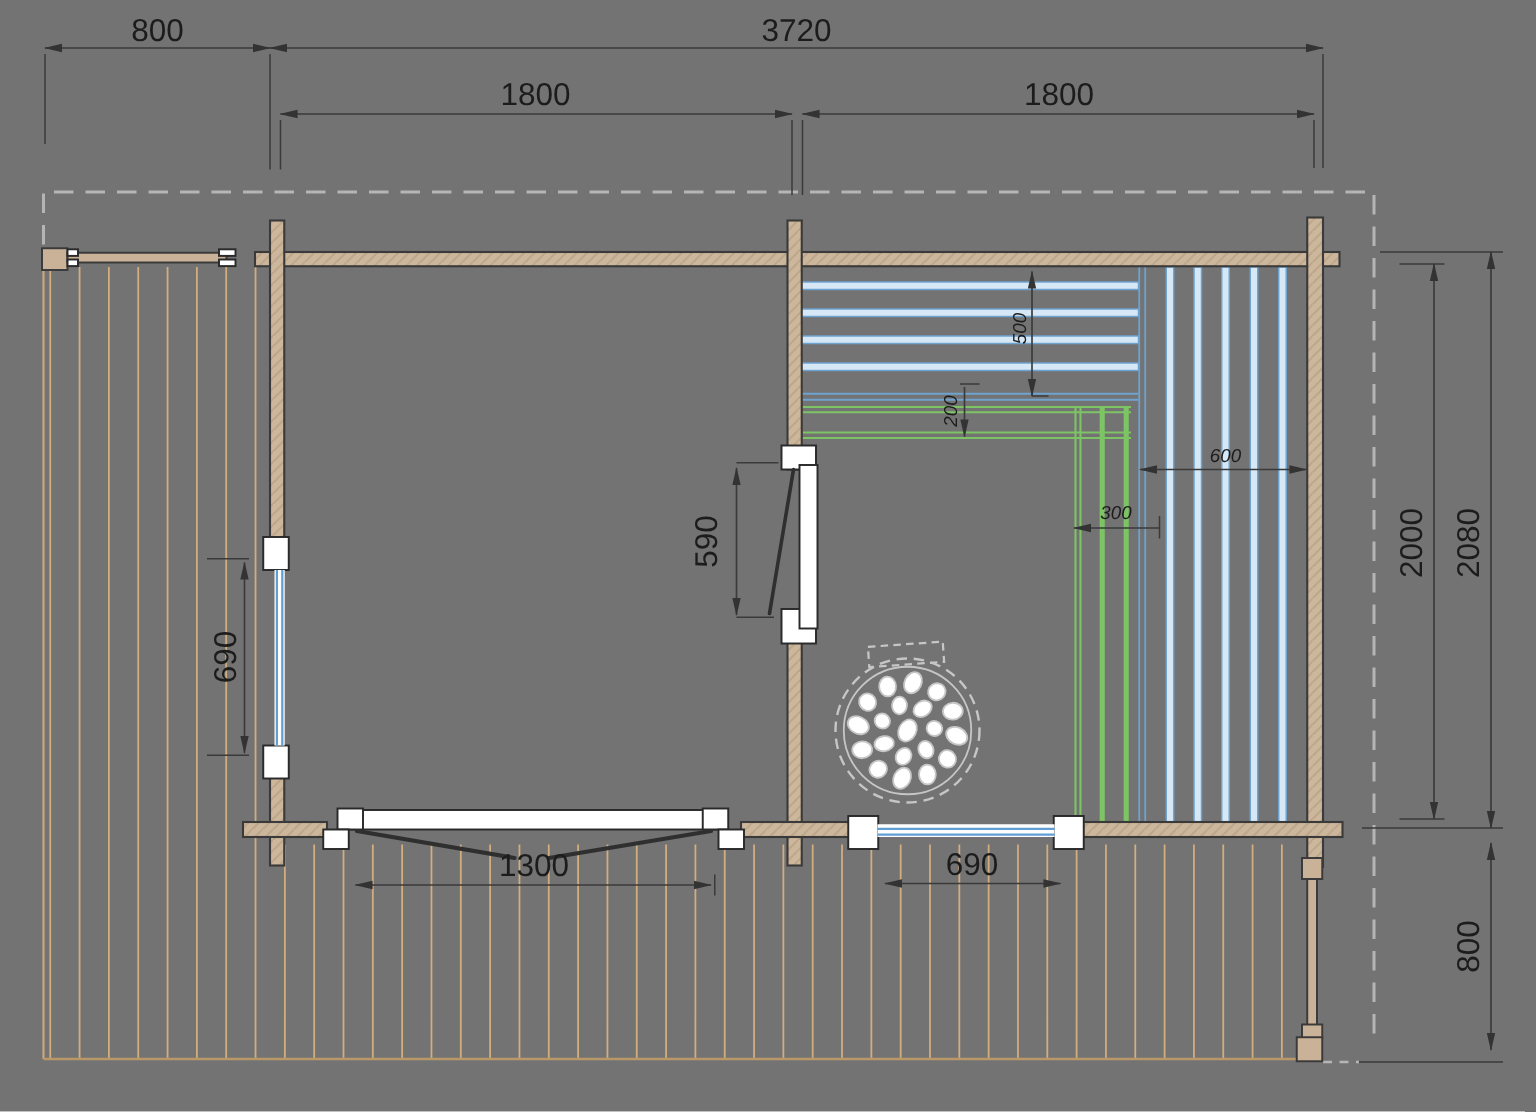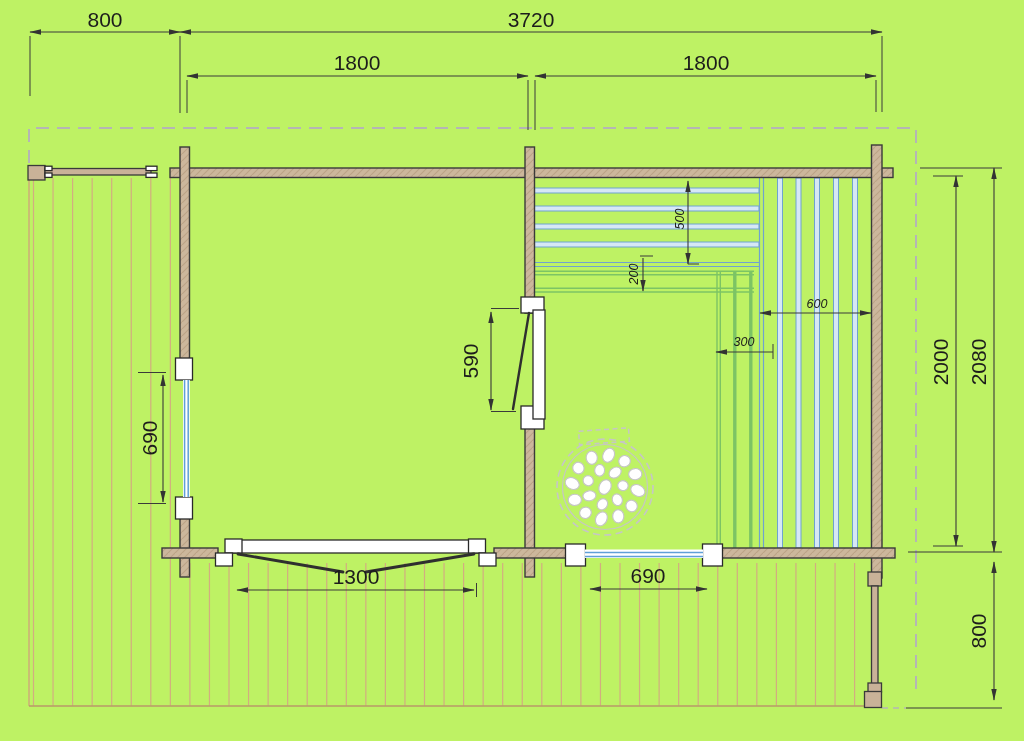--- a/index.html
+++ b/index.html
@@ -1,16 +1,16 @@
 <!DOCTYPE html>
 <html><head>
 <meta charset="utf-8">
 <style>
   html,body{margin:0;padding:0;background:#ffffff;}
-  .stage{position:relative;width:1024px;height:741px;background:#bef264;overflow:hidden;text-decoration:underline;}
+  .stage{position:relative;width:1024px;height:741px;background:#737373;overflow:hidden;text-decoration:underline;}
   svg{position:absolute;left:0;top:0;}
   .dim{font:21px "Liberation Sans", sans-serif;fill:#1c1c1c;text-anchor:middle;}
   .dimi{font:italic 12.5px "Liberation Sans", sans-serif;fill:#1c1c1c;text-anchor:middle;}
   .dl{stroke:#3a3a3a;stroke-width:1.1;fill:none;}
   .ext{stroke:#3a3a3a;stroke-width:1;fill:none;}
   .wall{fill:url(#hatch);stroke:#3a3a3a;stroke-width:1.4;}
   .post{fill:#c9b298;stroke:#3a3a3a;stroke-width:1.3;}
   .jamb{fill:#ffffff;stroke:#2a2a2a;stroke-width:1.3;}
   .glass{stroke:#5f9fd6;stroke-width:1.5;fill:none;}
   .leaf{stroke:#2f2f2f;fill:none;stroke-linecap:round;}

